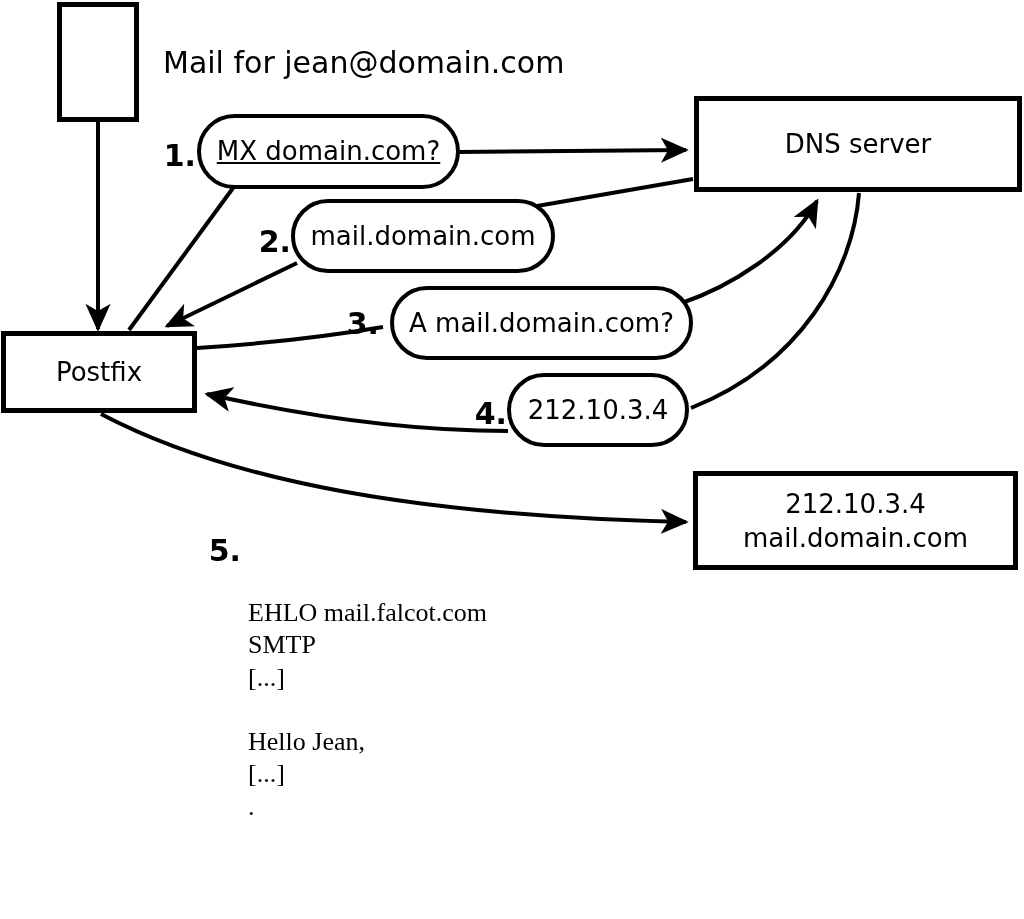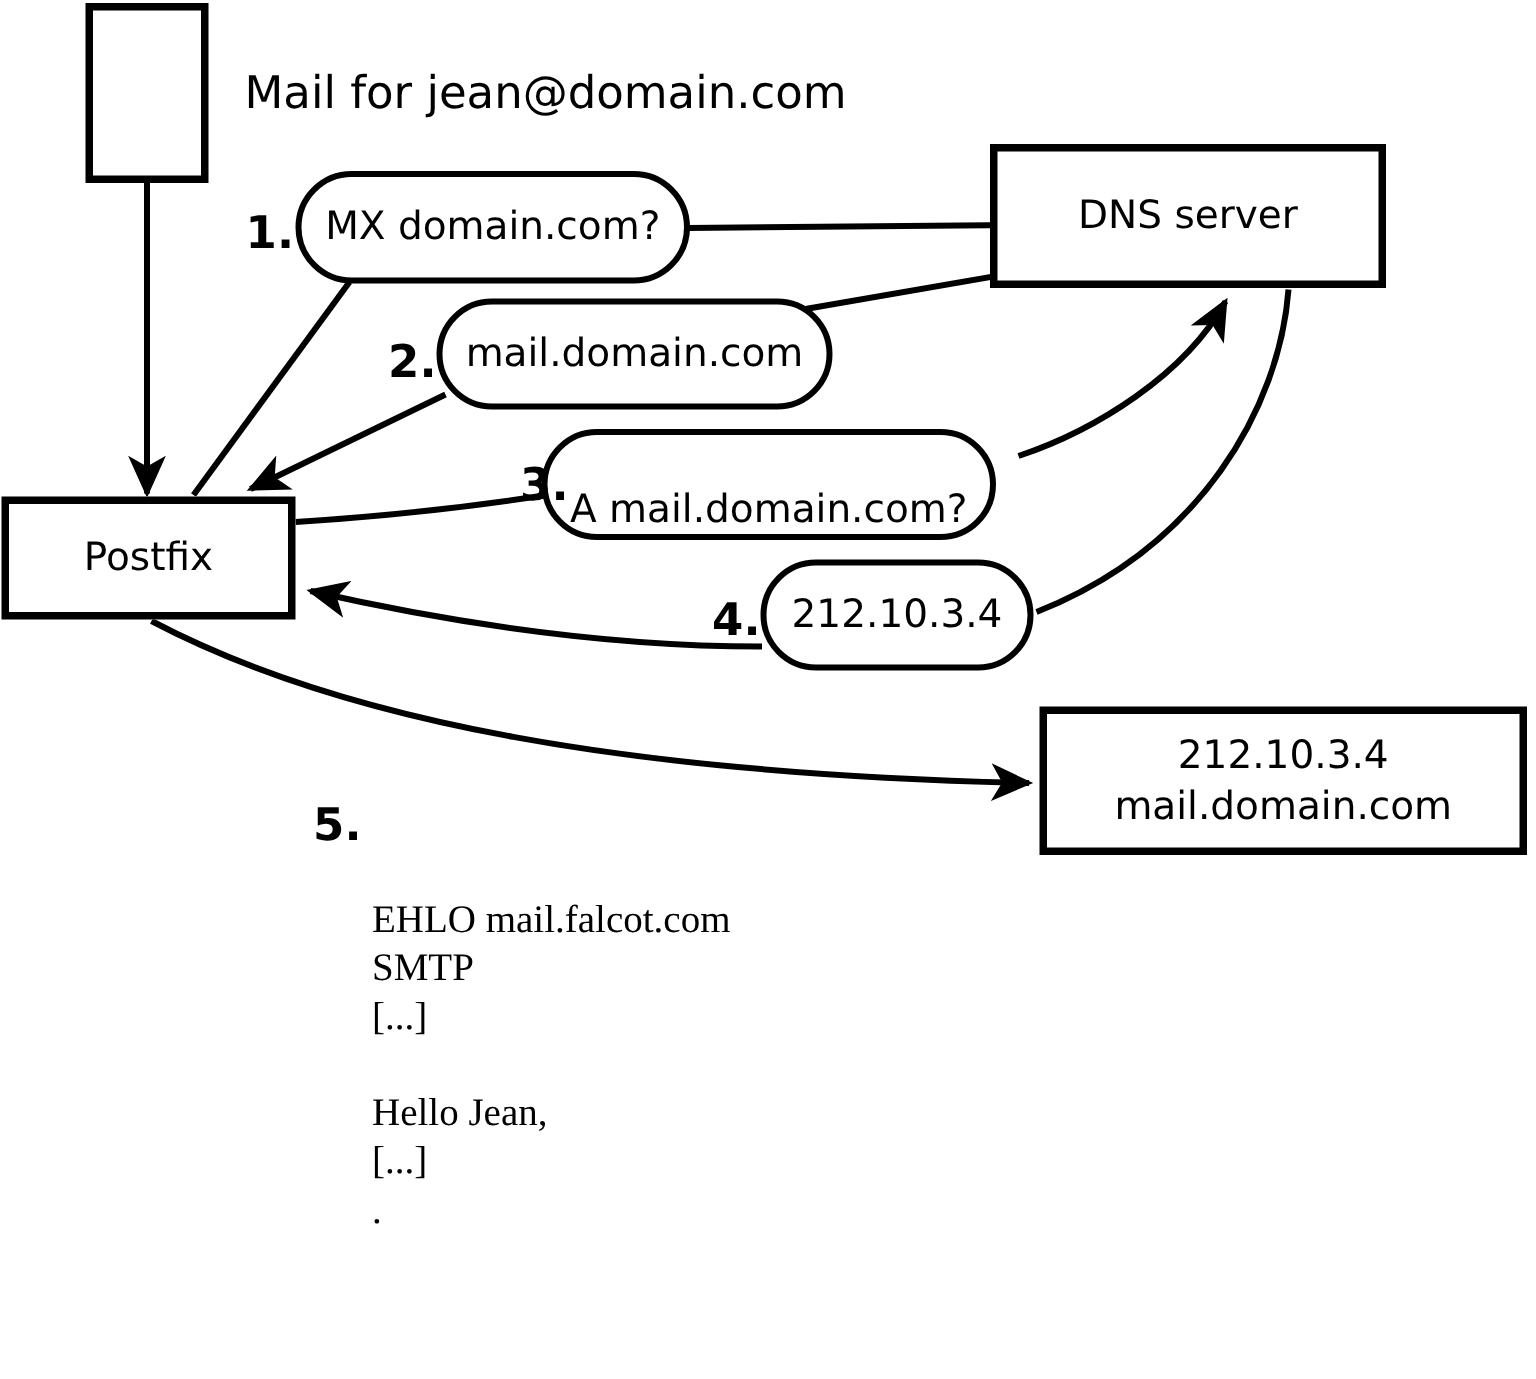--- a/index.html
+++ b/index.html
@@ -49,42 +49,42 @@
   </svg>
 
   <div class="node" style="left:57px;top:2px;width:82px;height:120px;"></div>
 
   <div class="plain" style="left:163px;top:45px;">Mail for jean@domain.com</div>
 
   <div class="node" style="left:1px;top:331px;width:196px;height:82px;">
     <span>Postfix</span>
   </div>
 
-  <div class="node" style="left:660px;top:96px;width:264px;height:96px;">
+  <div class="node" style="left:694px;top:96px;width:328px;height:96px;">
     <span>DNS server</span>
   </div>
 
   <div class="node" style="left:693px;top:471px;width:325px;height:99px;">
     <div class="result-lines">
       <div>212.10.3.4</div>
       <div>mail.domain.com</div>
     </div>
   </div>
 
-  <div class="node pill" style="left:197px;top:114px;width:263px;height:75px;">
+  <div class="node pill" style="left:197px;top:114px;width:263px;height:75px;text-decoration:underline;">
     <span>MX domain.com?</span>
   </div>
   <div class="plain stepnum" style="left:156px;top:138px;">1.</div>
 
   <div class="node pill" style="left:291px;top:199px;width:264px;height:74px;">
     <span>mail.domain.com</span>
   </div>
   <div class="plain stepnum" style="left:251px;top:224px;">2.</div>
 
-  <div class="node pill" style="left:361px;top:286px;width:303px;height:74px;align-items:flex-end;">
+  <div class="node pill" style="left:390px;top:286px;width:303px;height:74px;">
     <span>A mail.domain.com?</span>
   </div>
   <div class="plain stepnum" style="left:339px;top:306px;">3.</div>
 
   <div class="node pill" style="left:507px;top:373px;width:182px;height:74px;">
     <span>212.10.3.4</span>
   </div>
   <div class="plain stepnum" style="left:467px;top:396px;">4.</div>
 
   <div class="plain steprow" style="left:205px;top:533px;">

